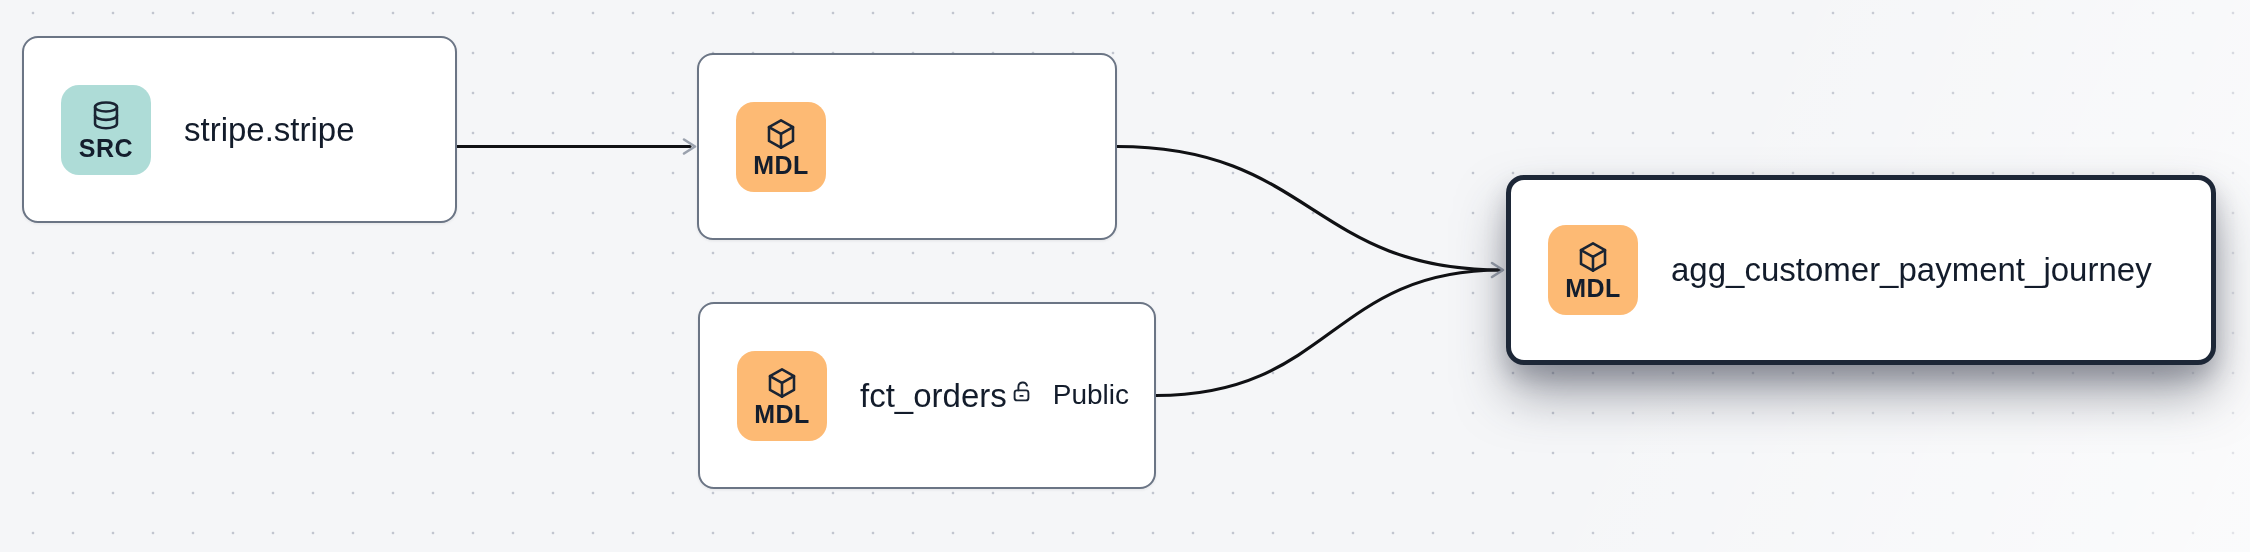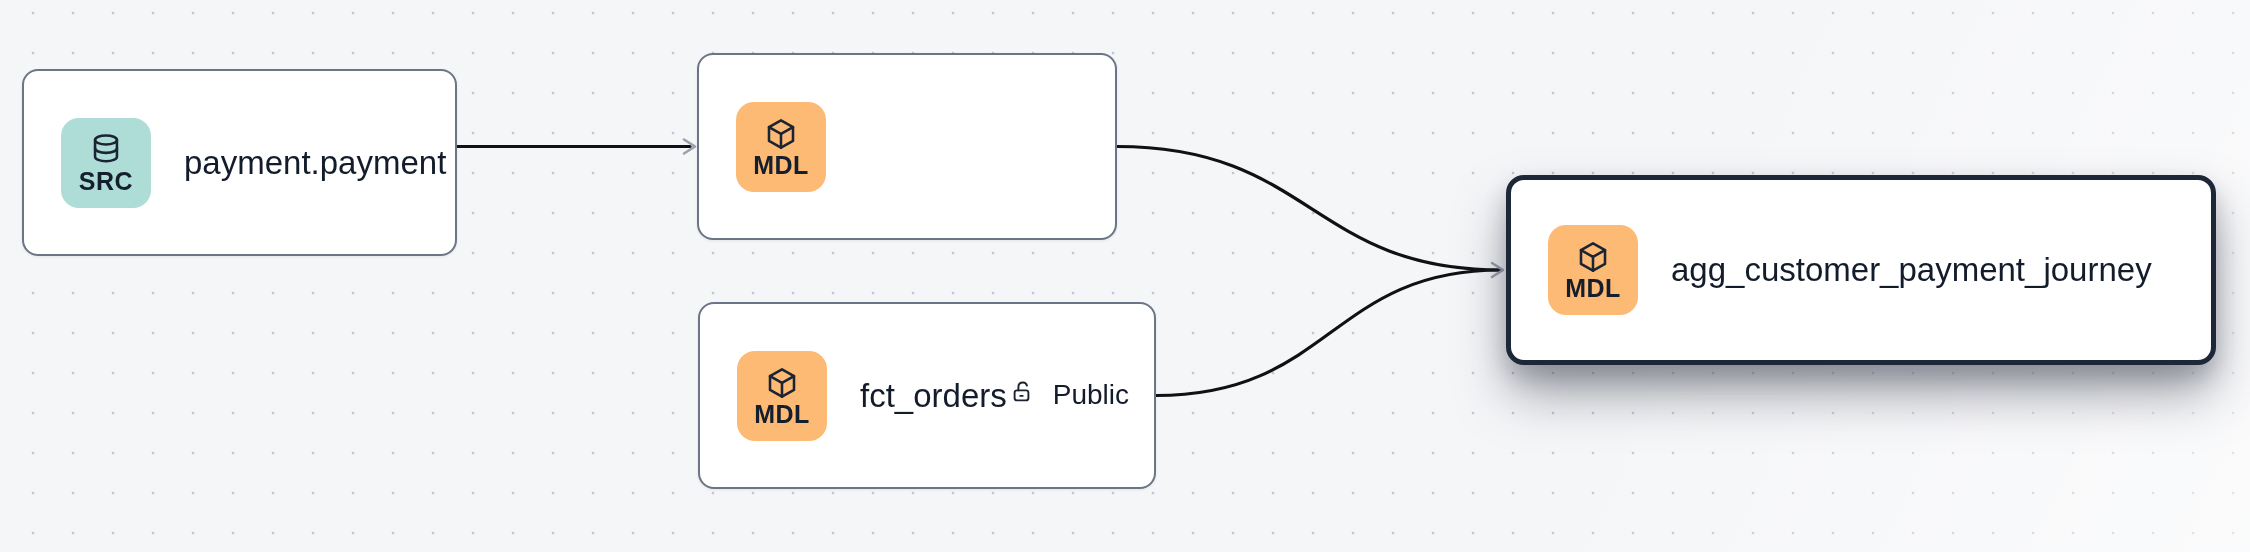--- a/index.html
+++ b/index.html
@@ -83,21 +83,21 @@
     display: flex;
     align-items: center;
     gap: 18px;
     font-size: 28px;
     color: #131c2b;
     line-height: 1.1;
   }
   .icon-stroke { stroke: #1a2433; fill: none; stroke-linecap: round; stroke-linejoin: round; }
 
   
-  #node-stripe-payment { left: 22px;  top: 69px;  width: 435px; height: 187px; }
+  #node-stripe-payment { left: 22px;  top: 36px;  width: 435px; height: 187px; }
   #node-stg-payments   { left: 697px; top: 53px;  width: 420px; height: 187px; }
   #node-fct-orders     { left: 698px; top: 302px; width: 458px; height: 187px; }
   #node-agg            { left: 1506px; top: 175px; width: 710px; height: 190px; }
 </style>
 </head>
 <body>
 
 <div class="canvas">
 
   <svg class="edges">
@@ -114,21 +114,21 @@
         <svg width="36" height="36" viewBox="0 0 24 24">
           <g class="icon-stroke" stroke-width="1.7">
             <ellipse cx="12" cy="5.3" rx="7.3" ry="3"></ellipse>
             <path d="M4.7 5.3 v5.6 c0 1.66 3.27 3 7.3 3 s7.3 -1.34 7.3 -3 V5.3"></path>
             <path d="M4.7 10.9 v5.6 c0 1.66 3.27 3 7.3 3 s7.3 -1.34 7.3 -3 V10.9"></path>
           </g>
         </svg>
       </span>
       <span class="node__badge-text">SRC</span>
     </div>
-    <div class="node__label">payment.payment</div>
+    <div class="node__label">stripe.stripe</div>
   </div>
 
   <div class="node" id="node-stg-payments">
     <div class="node__badge badge--mdl">
       <span>
         <svg width="36" height="36" viewBox="0 0 24 24">
           <g class="icon-stroke" stroke-width="1.7">
             <path d="M12 2.9 L20 7.4 V16.6 L12 21.1 L4 16.6 V7.4 Z"></path>
             <path d="M4 7.4 L12 11.9 L20 7.4"></path>
             <path d="M12 11.9 V21.1"></path>

